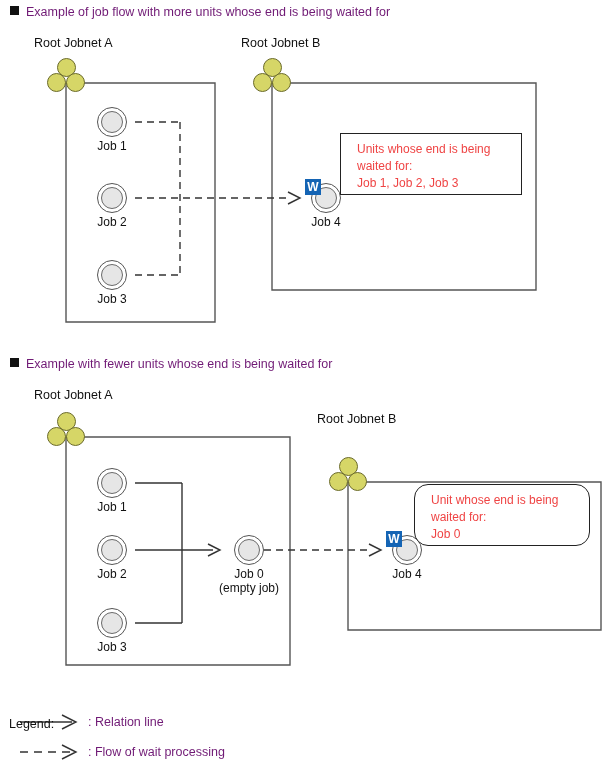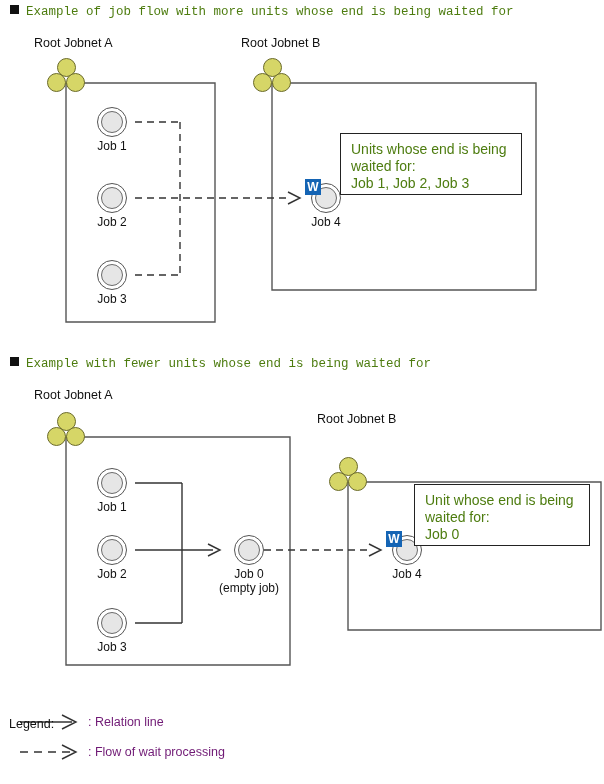--- a/index.html
+++ b/index.html
@@ -22,22 +22,21 @@
     width: 604px;
     height: 784px;
   }
   .abs { position: absolute; }
 
   
   .heading {
     font-size: 12.5px;
     line-height: 15px;
     white-space: nowrap;
-    color: #4d7c0f;
-    font-family: Liberation Mono, monospace;
+    color: #701a75;
   }
   .bullet-sq {
     display: inline-block;
     width: 9px; height: 9px;
     background: #111;
     margin-right: 7px;
     vertical-align: 1px;
   }
   .jobnet-label {
     font-size: 12.5px;
@@ -107,24 +106,24 @@
     font-family: "Liberation Sans", sans-serif;
     z-index: 6;
   }
 
   
   .callout {
     position: absolute;
     border: 1.2px solid #222;
     background: #ffffff;
     box-sizing: border-box;
-    padding: 7px 9px 6px 10px;
-    font-size: 14px;
+    padding: 7px 9px 6px 16px;
+    font-size: 12px;
     line-height: 17px;
-    color: #4d7c0f;
+    color: #ef4444;
     z-index: 4;
   }
   .callout span { display: block; white-space: nowrap; }
 
   
   .legend-title { font-size: 12.5px; color: #111; margin-top: 33px; }
   .legend-row {
     position: absolute;
     font-size: 12.5px;
     line-height: 15px;
@@ -292,21 +291,21 @@
     </div>
   </div>
 
   <div class="job-node" style="left:392px; top:535px;">
     <div class="job-ring"></div>
     <div class="job-core"></div>
     <div class="job-caption">Job 4</div>
   </div>
   <div class="w-badge" style="left:386px; top:531px;">W</div>
 
-  <div class="callout" style="left:414px; top:484px; width:176px; height:62px;">
+  <div class="callout" style="left:414px; top:484px; width:176px; height:62px;border-radius:14px;">
     <span>Unit whose end is being</span>
     <span>waited for:</span>
     <span>Job 0</span>
   </div>
 
   <div class="abs legend-title" style="left:9px; top:684px;">Legend:</div>
   <div class="legend-row" style="left:88px; top:715px;">: Relation line</div>
   <div class="legend-row" style="left:88px; top:745px;">: Flow of wait processing</div>
 
 </div>

